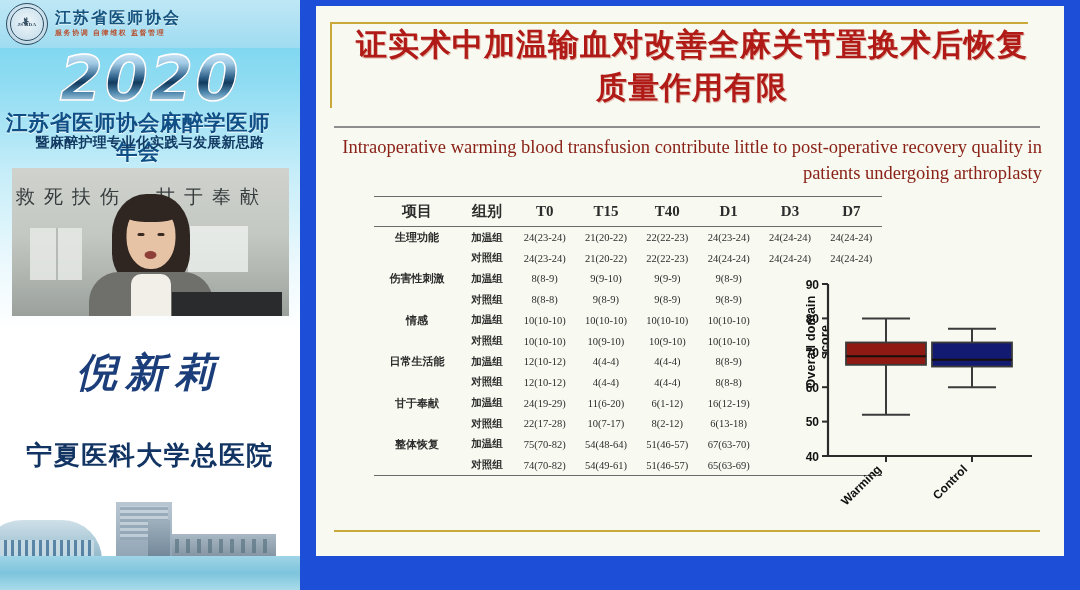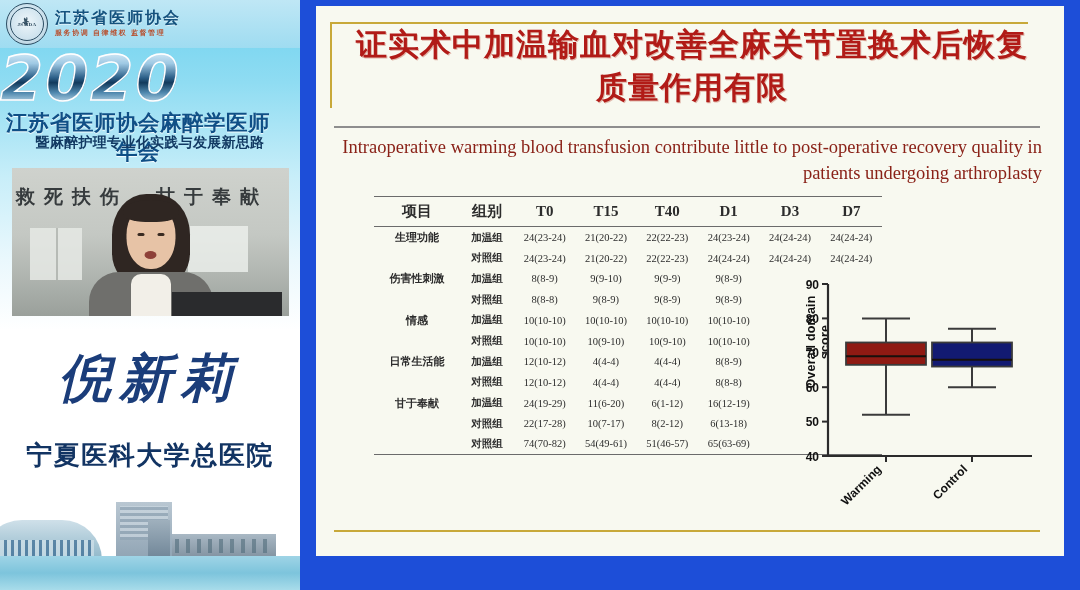--- a/index.html
+++ b/index.html
@@ -44,21 +44,21 @@
   #org-name{
     font-size:16px;font-weight:bold;color:#14527e;letter-spacing:2px;
     line-height:1.05;text-shadow:0 1px 0 rgba(255,255,255,.6);
   }
   #org-sub{
     font-size:7px;color:#b9441f;letter-spacing:1.6px;margin-top:2px;
     font-weight:bold;opacity:.92;
   }
 
   #year-2020{
-    position:absolute;left:0;top:48px;width:300px;text-align:left;
+    position:absolute;left:0;top:48px;width:300px;text-align:center;
     font-size:62px;font-weight:bold;font-style:italic;
     letter-spacing:2px;line-height:1;
     background:linear-gradient(180deg,#e8f6fd 0%,#9fc9e4 25%,#2c5f88 48%,#123a5c 56%,#4f88ae 72%,#cfe6f3 92%);
     -webkit-background-clip:text;background-clip:text;color:transparent;
     -webkit-text-stroke:1.5px #ffffff;
     font-family:"DejaVu Sans",sans-serif;
   }
   #conf-title{
     position:absolute;left:0;top:108px;width:276px;text-align:center;
     font-size:21.5px;font-weight:bold;color:#0f4f86;letter-spacing:.5px;
@@ -76,21 +76,21 @@
   }
   #vid-wall{
     position:absolute;inset:0;
     background:linear-gradient(180deg,#cfd2cd 0%,#c4c8c3 45%,#b2b7b2 70%,#9aa09b 100%);
   }
   #vid-window-l{position:absolute;left:18px;top:60px;width:52px;height:52px;background:#e7eae6;opacity:.85;}
   #vid-window-l::after{content:"";position:absolute;left:50%;top:0;width:2px;height:100%;background:#b6bab5;}
   #vid-window-r{position:absolute;left:176px;top:58px;width:60px;height:46px;background:#eef1ee;opacity:.8;}
   #vid-calligraphy{
     position:absolute;left:0;top:16px;width:260px;text-align:center;
-    font-size:19px;font-weight:bold;color:#22272a;letter-spacing:9px;
+    font-size:19px;font-weight:normal;color:#22272a;letter-spacing:9px;
     font-family:"DejaVu Sans",sans-serif;opacity:.88;
   }
   #vid-person{position:absolute;left:50%;top:26px;transform:translateX(-50%);width:132px;height:122px;}
   .vp-hair{
     position:absolute;left:50%;top:0;transform:translateX(-50%);
     width:78px;height:92px;background:#2f2622;border-radius:44% 44% 36% 36%;
   }
   .vp-face{
     position:absolute;left:50%;top:11px;transform:translateX(-50%);
     width:49px;height:64px;background:#e7c3a6;border-radius:46% 46% 48% 48%;
@@ -107,21 +107,21 @@
     width:124px;height:52px;background:#6f6f6c;border-radius:30px 30px 0 0;
   }
   .vp-shirt{
     position:absolute;left:50%;top:80px;transform:translateX(-50%);
     width:40px;height:50px;background:#f2efe8;border-radius:10px 10px 0 0;
   }
   #vid-desk{position:absolute;left:160px;top:124px;width:110px;height:24px;background:#2a2b2d;}
 
   #speaker-name{
     position:absolute;left:0;top:352px;width:300px;text-align:center;
-    font-size:52px;font-weight:bold;color:#1b3d7a;letter-spacing:9px;
+    font-size:40px;font-weight:bold;color:#1b3d7a;letter-spacing:9px;
     font-family:"DejaVu Serif","Liberation Serif",serif;font-style:italic;
     line-height:1;
   }
   #speaker-affil{
     position:absolute;left:0;top:438px;width:300px;text-align:center;
     font-size:26px;font-weight:bold;color:#123463;letter-spacing:1.5px;
   }
   #city-art{
     position:absolute;left:0;bottom:0;width:300px;height:95px;overflow:hidden;
   }
@@ -383,20 +383,30 @@
                   <td></td>
                   <td></td>
                 </tr>
                 <tr>
                   <td class="lbl"></td>
                   <td class="grp">对照组</td>
                   <td>22(17-28)</td>
                   <td>10(7-17)</td>
                   <td>8(2-12)</td>
                   <td>6(13-18)</td>
+                  <td></td>
+                  <td></td>
+                </tr>
+                <tr>
+                  <td class="lbl">整体恢复</td>
+                  <td class="grp">加温组</td>
+                  <td>75(70-82)</td>
+                  <td>54(48-64)</td>
+                  <td>51(46-57)</td>
+                  <td>67(63-70)</td>
                   <td></td>
                   <td></td>
                 </tr>
                 <tr class="last-row">
                   <td class="lbl"></td>
                   <td class="grp">对照组</td>
                   <td>74(70-82)</td>
                   <td>54(49-61)</td>
                   <td>51(46-57)</td>
                   <td>65(63-69)</td>

